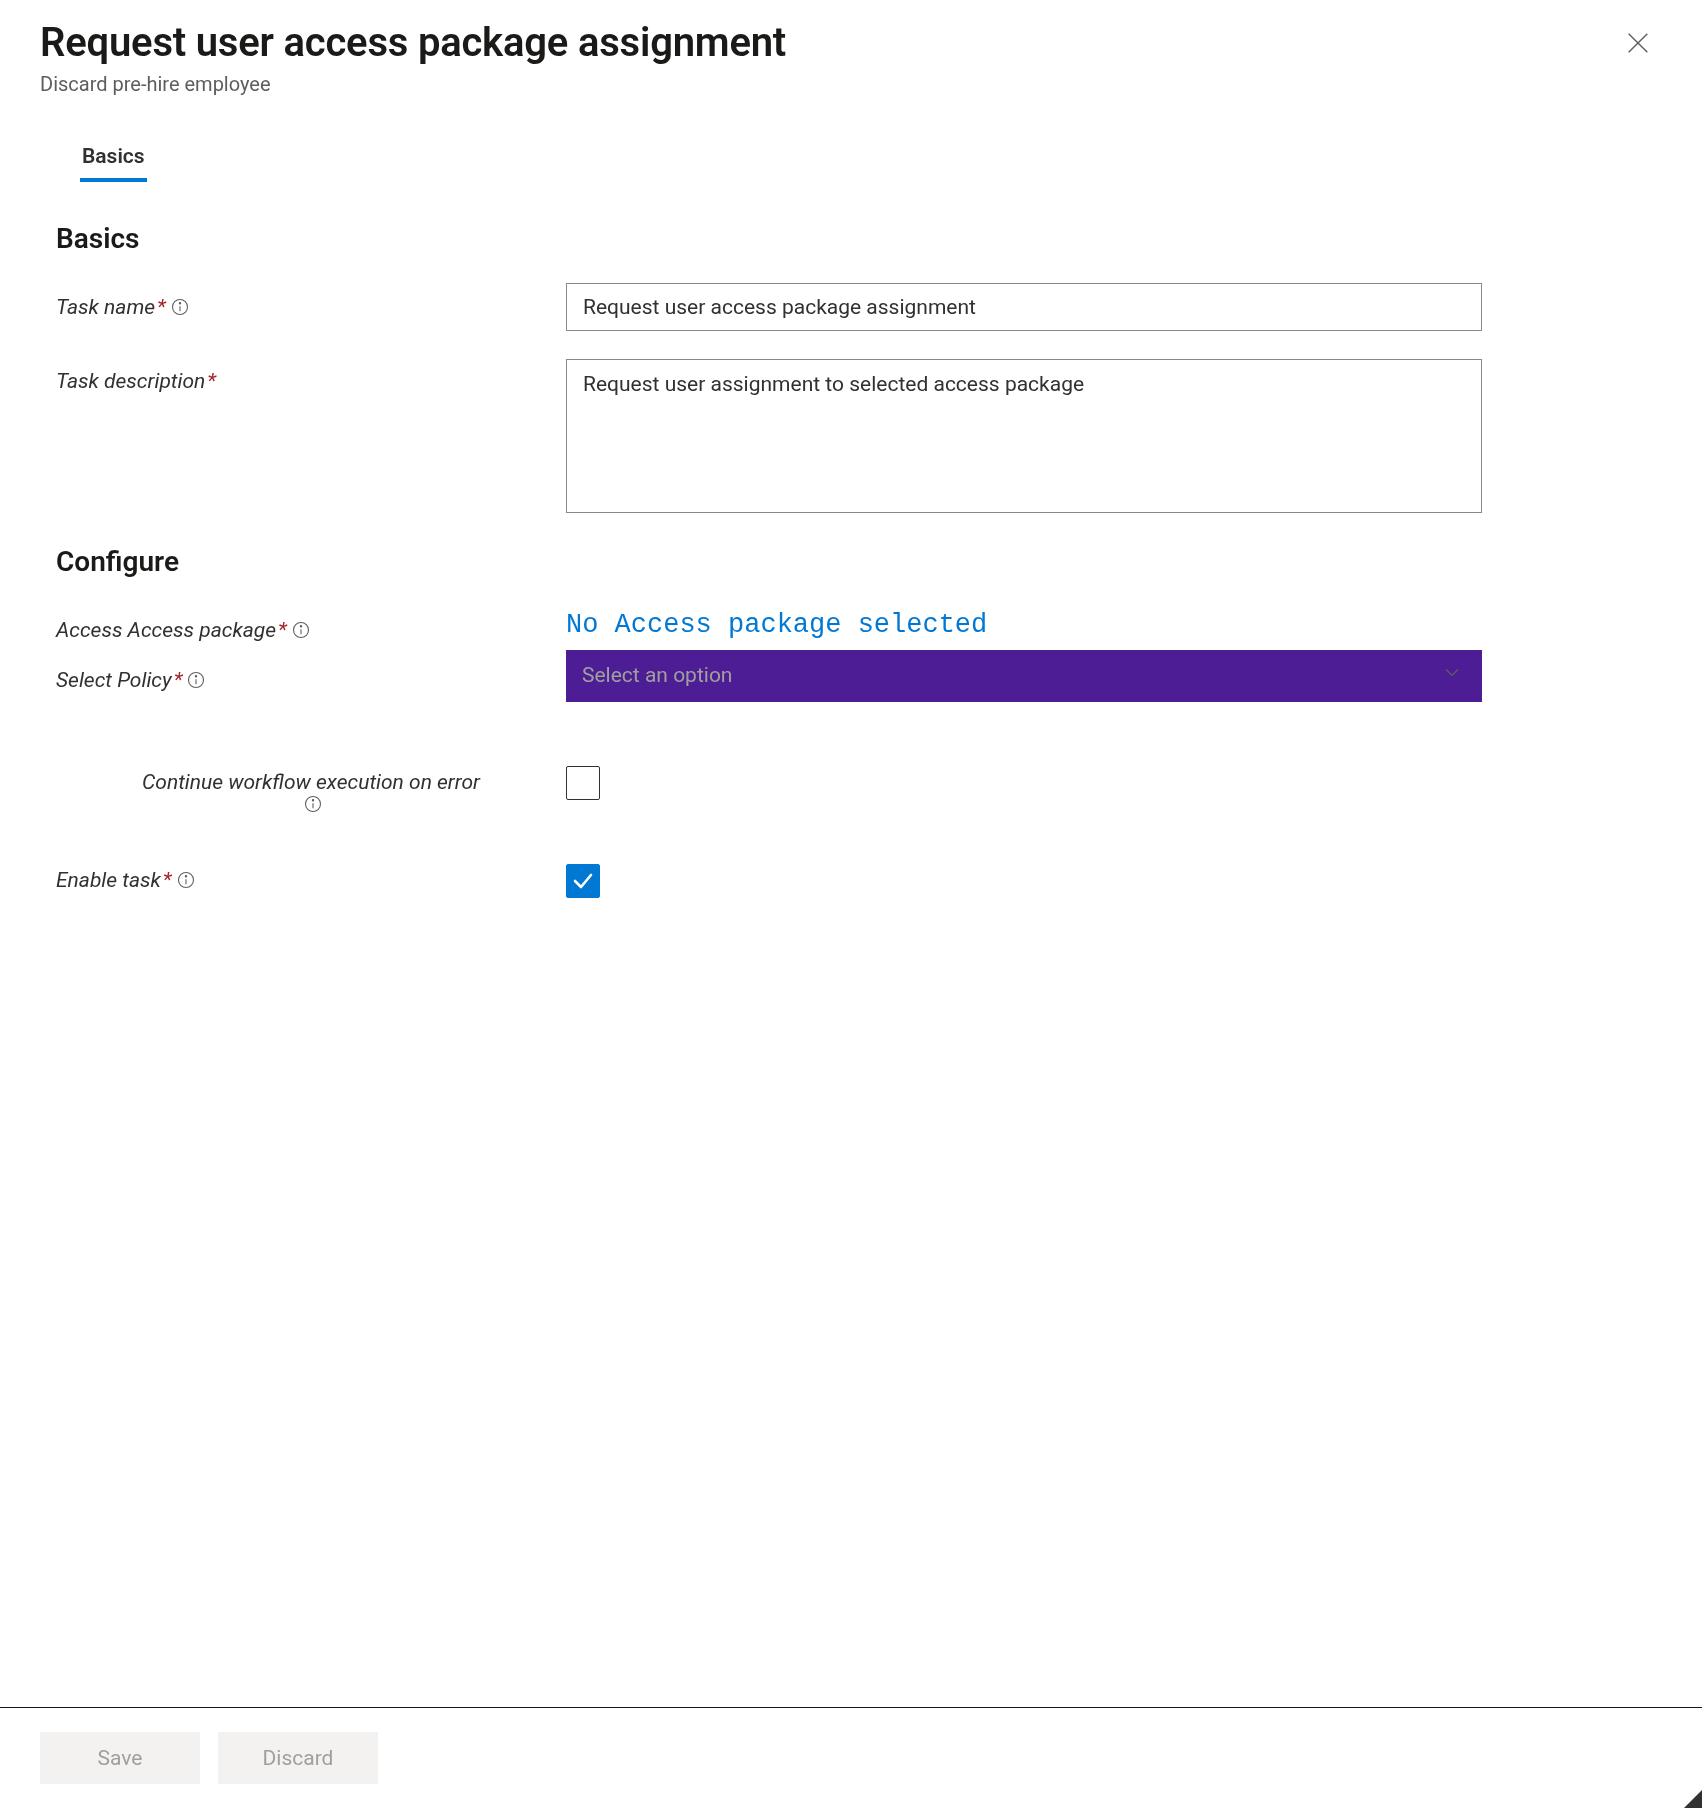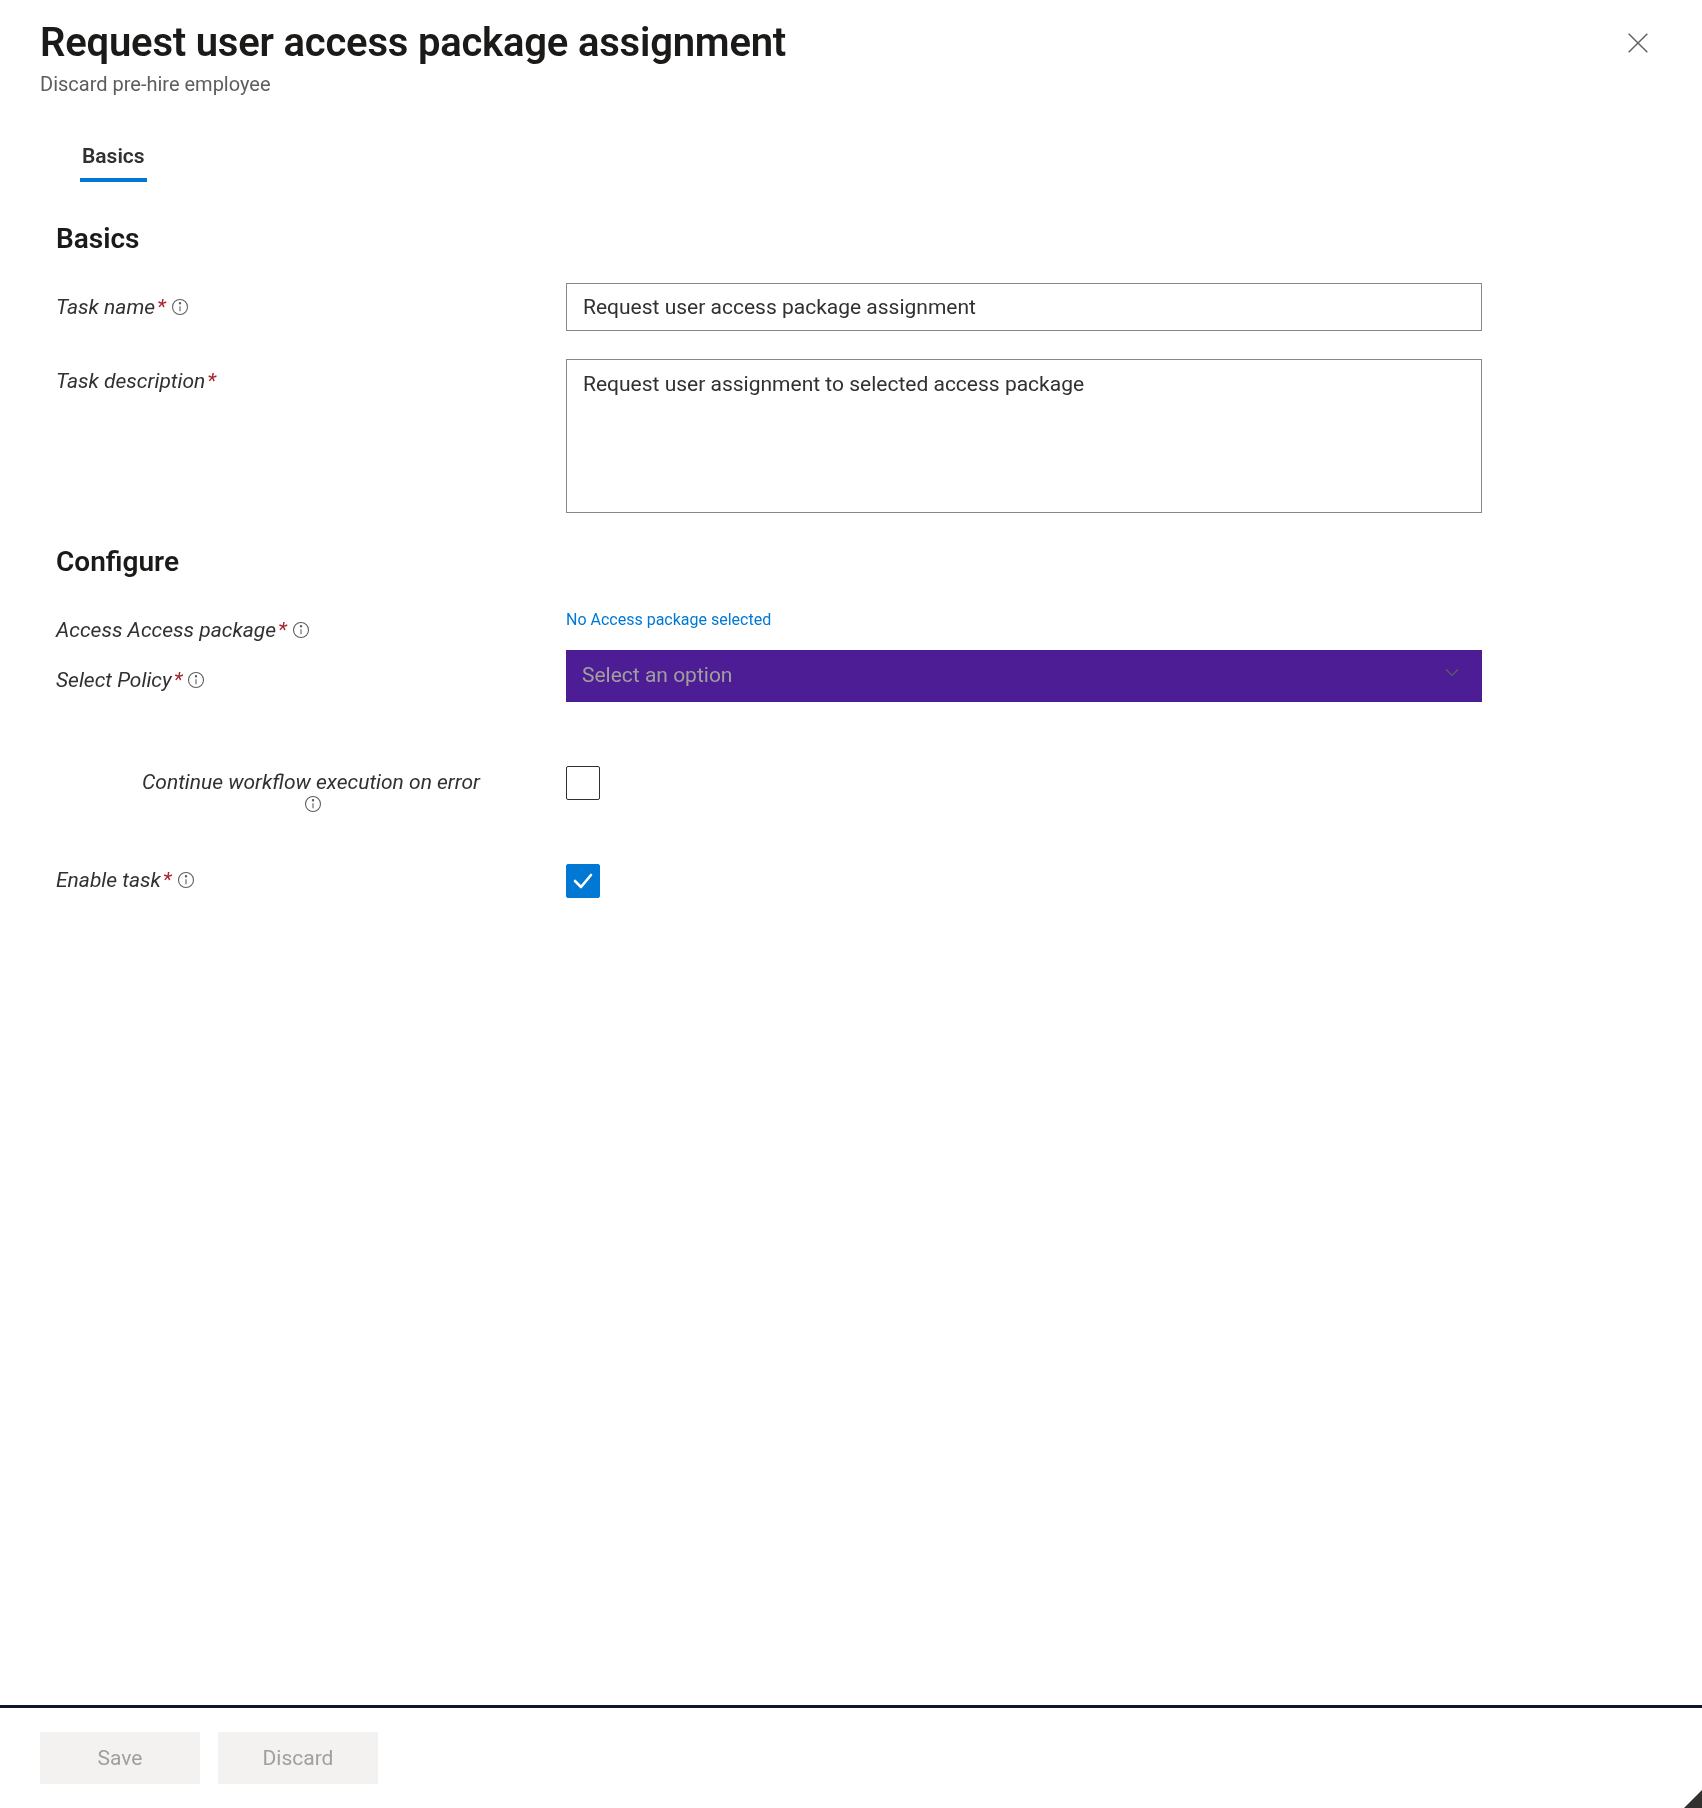--- a/index.html
+++ b/index.html
@@ -120,24 +120,25 @@
       outline: none;
       line-height: 1.4;
     }
     .text-input { height: 48px; }
     .textarea {
       height: 154px;
       resize: none;
     }
     .link-text {
       color: #0078d4;
-      font-size: 16px;
+      font-size: 27px;
       padding-top: 4px;
       display: inline-block;
       cursor: pointer;
+      font-family: Liberation Mono, monospace;
     }
     .select-box {
       height: 52px;
       background: #4c1d95;
       border: none;
       color: #a19f9d;
       display: flex;
       align-items: center;
       justify-content: space-between;
       cursor: pointer;
@@ -158,21 +159,21 @@
       border-radius: 2px;
     }
     .checkbox.checked {
       background: #0078d4;
       border-color: #0078d4;
       color: #ffffff;
     }
     .checkbox.checked svg { width: 24px; height: 24px; }
 
     .footer {
-      border-top: 3px solid #0f172a;
+      border-top: 1px solid #0f172a;
       padding: 24px 40px;
       display: flex;
       gap: 18px;
     }
     .btn {
       min-width: 160px;
       height: 52px;
       border: none;
       background: #f3f2f1;
       color: #a19f9d;

